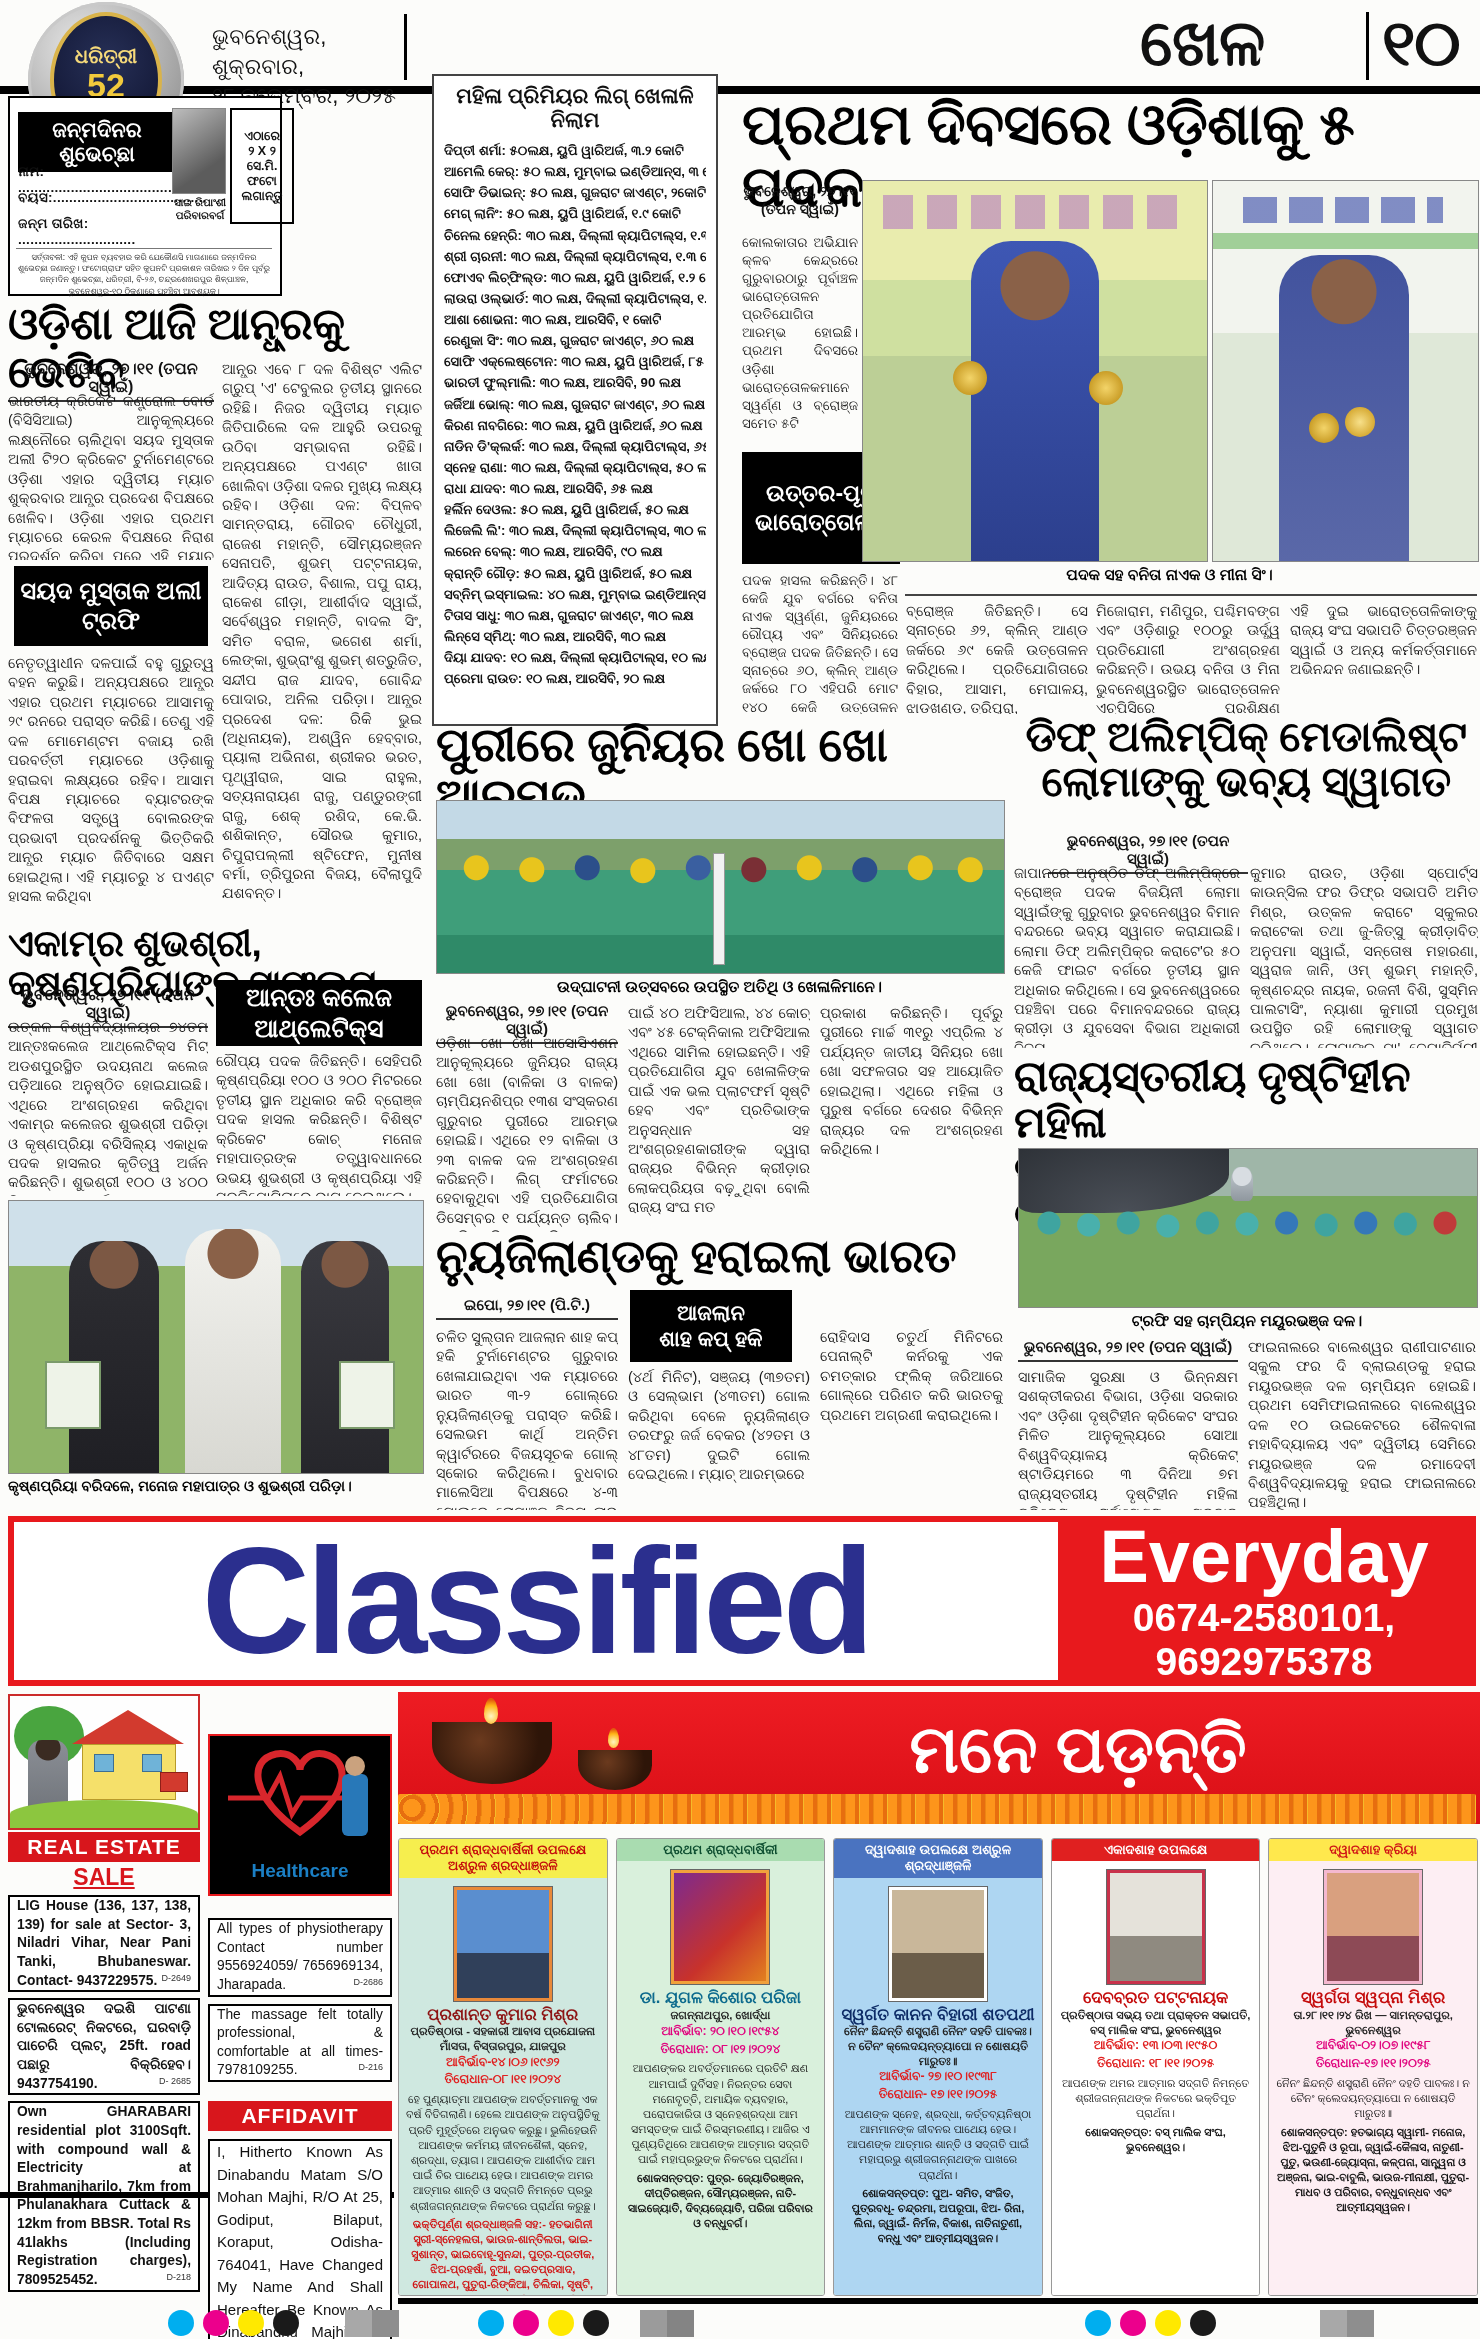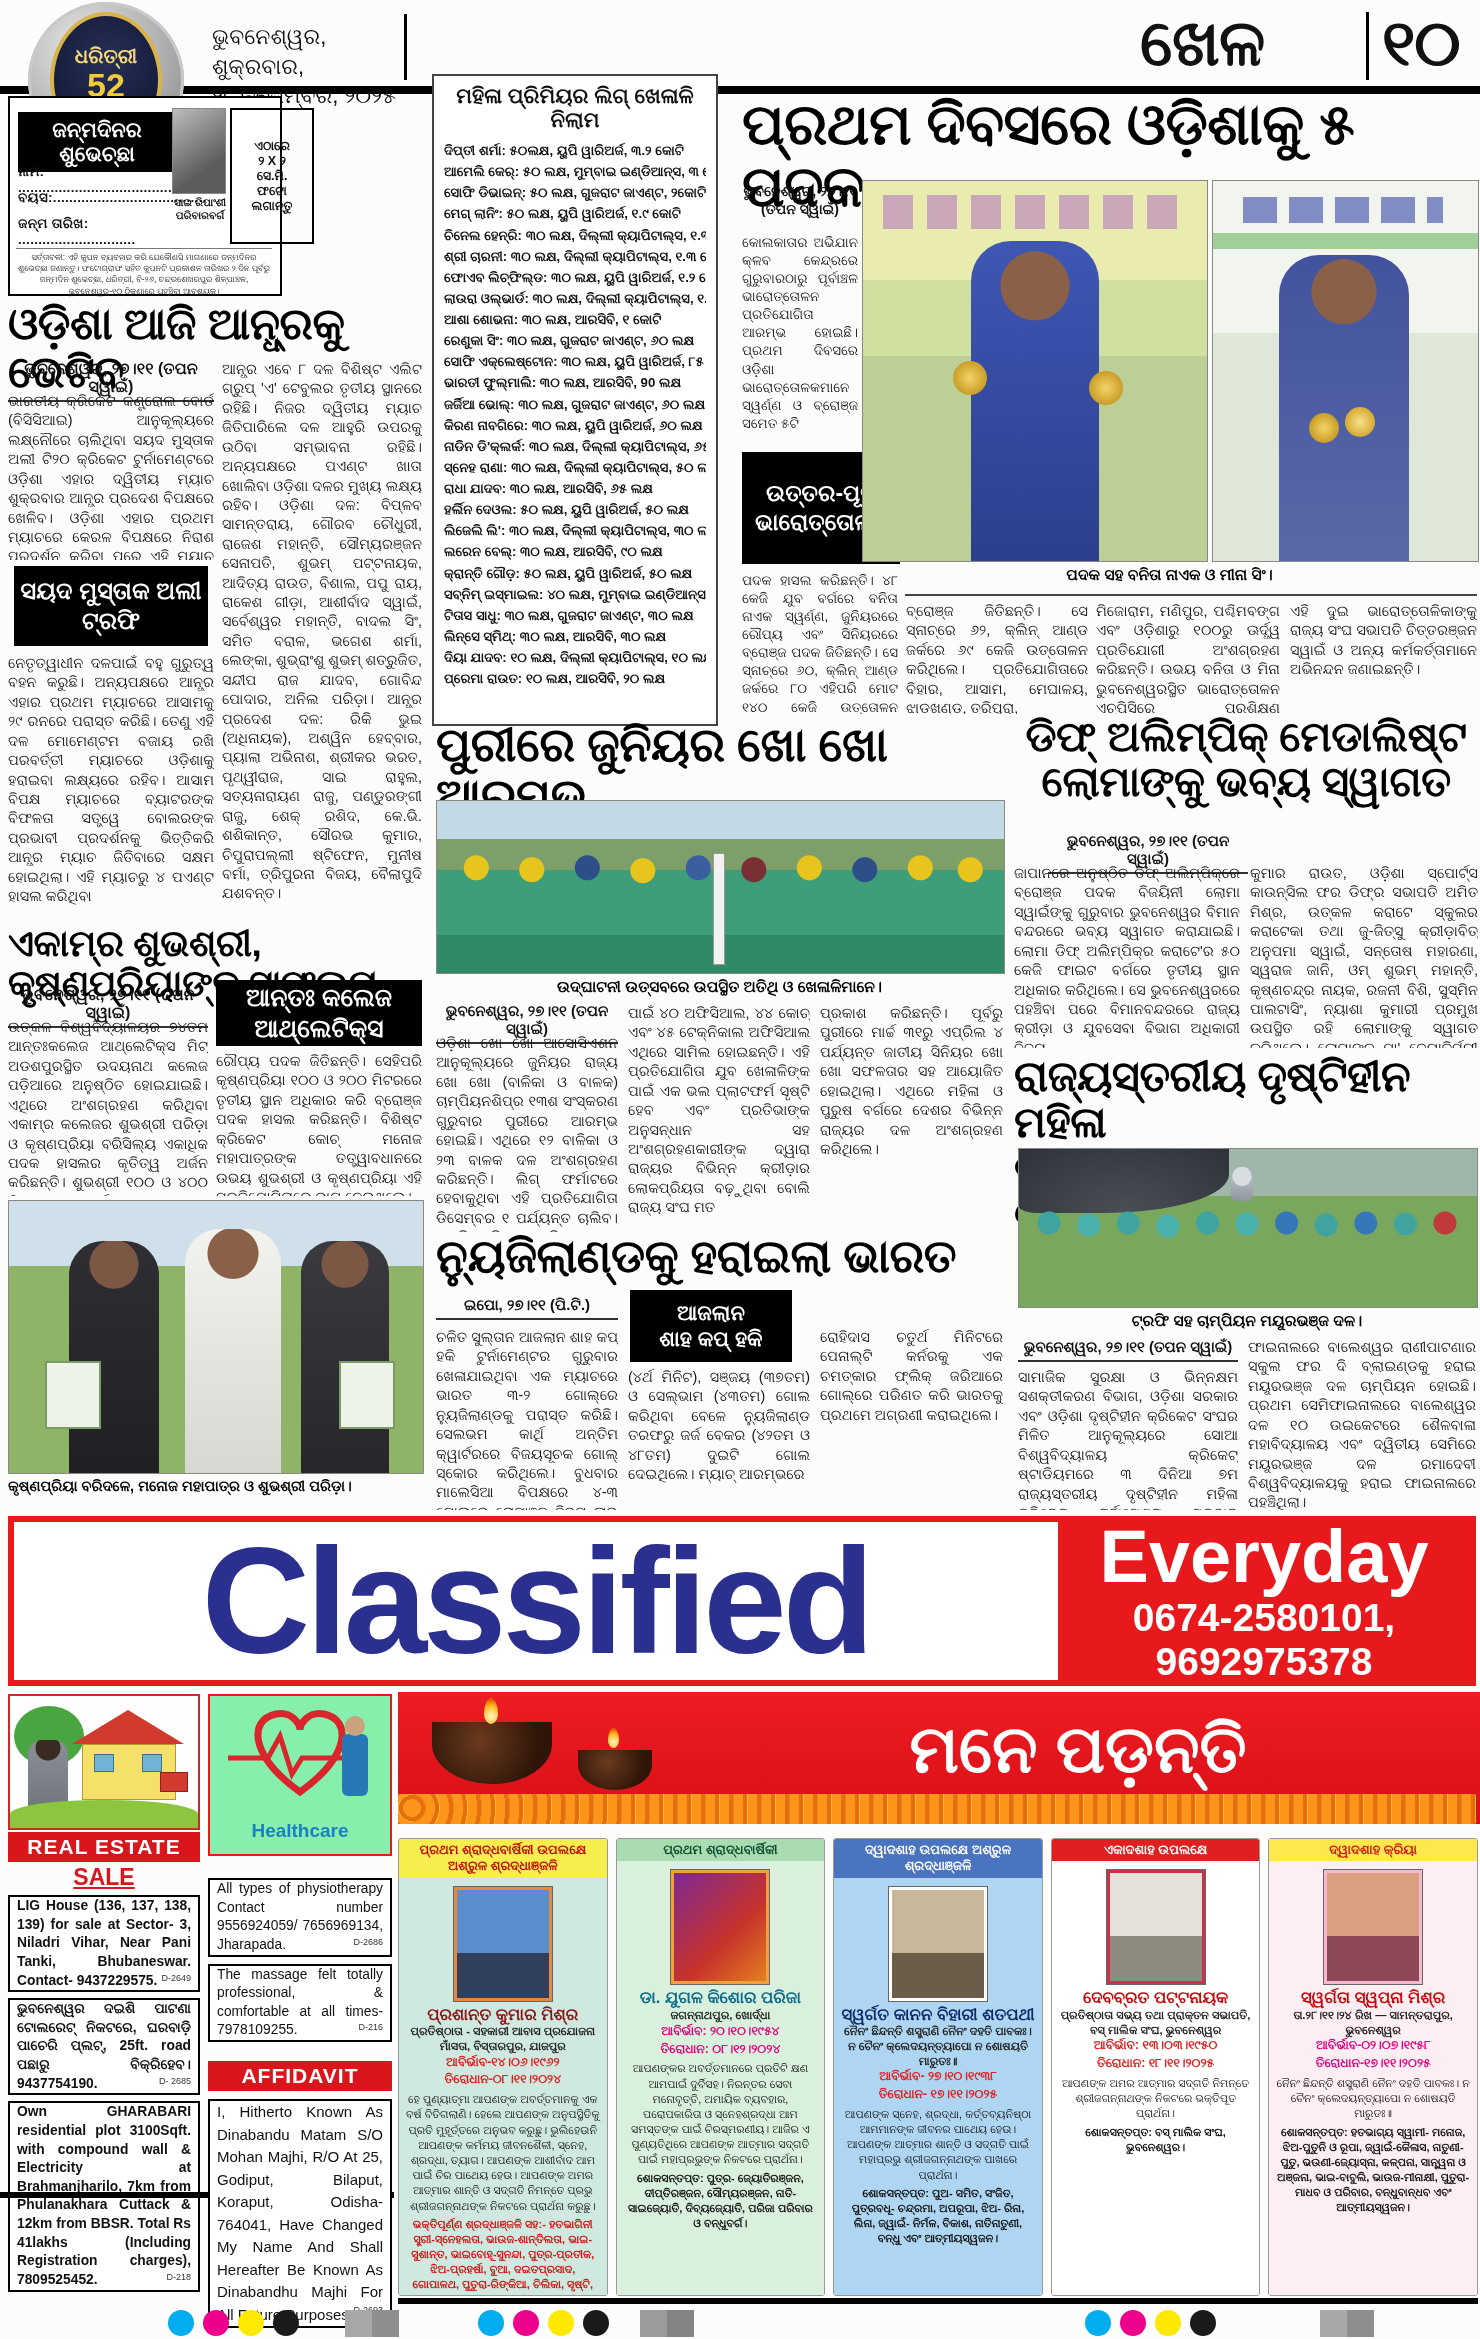--- a/index.html
+++ b/index.html
@@ -18,38 +18,38 @@
   .logo-oval{width:104px;height:128px;border-radius:50%;background:radial-gradient(circle at 50% 35%,#273057,#121735 75%);display:flex;flex-direction:column;align-items:center;justify-content:center;border:4px solid #d9b34a;}
   .logo-oval .t1{color:#f5d97a;font-size:20px;font-weight:bold;}
   .logo-oval .t2{color:#f2ca3c;font-size:34px;font-weight:bold;line-height:1;}
   .logo-oval .t3{color:#e8e2c9;font-size:10px;font-weight:bold;border-top:1px solid #c9a73c;border-bottom:1px solid #c9a73c;}
   .dateline{font-size:22px;font-weight:normal;line-height:1.35;}
   .section-name{font-size:64px;font-weight:bold;letter-spacing:-1px;}
   
   .bday{border:2.5px solid #000;background:#fff;}
   .bday-title{background:#000;color:#fff;font-weight:bold;font-size:21px;text-align:center;padding:6px 4px;}
   .bday-field{font-size:13.5px;font-weight:bold;letter-spacing:.3px;}
-  .slotbox{border:2px solid #000;font-size:12.5px;font-weight:bold;text-align:center;display:flex;align-items:center;padding:18px;}
+  .slotbox{border:2px solid #000;font-size:12.5px;font-weight:bold;text-align:center;display:flex;align-items:center;padding:8px;}
   .fineprint{font-size:8.3px;line-height:1.35;text-align:center;color:#222;border-top:1px solid #777;padding-top:3px;}
   
   .wplbox{border:2px solid #444;background:#fff;padding:8px 10px;}
   .wpl-title{font-size:21px;font-weight:bold;text-align:center;margin-bottom:8px;}
   .wpl-line{font-size:13.2px;font-weight:600;line-height:1.6;white-space:nowrap;overflow:hidden;}
   
   .classified-wrap{border:6px solid #e8191d;background:#fff;display:flex;}
   .classified-word{color:#2b2f8e;font-weight:bold;font-size:150px;line-height:1;letter-spacing:-4px;}
   .everyday-block{background:#e8191d;color:#fff;text-align:center;}
   .everyday-word{font-size:74px;font-weight:bold;line-height:1.05;}
   .everyday-phones{font-size:39px;font-weight:bold;}
   
   .adbox{border:2px solid #000;background:#fff;padding:0 7px;font-size:13.8px;font-weight:bold;line-height:1.35;text-align:justify;}
   .adtag{font-size:9px;font-weight:normal;float:right;color:#333;}
   .redbar{background:#d8161c;color:#fff;font-weight:bold;text-align:center;font-size:21px;letter-spacing:1px;padding:3px 0;}
   .sale{color:#d8161c;font-weight:bold;font-size:23px;text-decoration:underline;text-align:center;}
-  .hc-box{border:2.5px solid #e8191d;background:#86efac;}
+  .hc-box{border:2.5px solid #e8191d;background:#000000;margin-top:40px;}
   
   .memorial-banner{background:linear-gradient(#ee1c23,#d90f16);overflow:hidden;}
   .memorial-title{color:#fff;font-weight:bold;font-size:66px;text-align:center;line-height:1;}
   .marigold-row{background:repeating-radial-gradient(circle at 14px 14px,#ff9d1c 0 9px,#e8740f 9px 13px,transparent 13px 14px),repeating-linear-gradient(90deg,#f7c52a 0 14px,#ef8c12 14px 28px);opacity:.95;border-radius:2px;}
   .diya-bowl{border-radius:0 0 60px 60px/0 0 40px 40px;background:radial-gradient(circle at 40% 30%,#6b3a1e,#2e1508 70%);}
   .flame{width:14px;height:26px;border-radius:50% 50% 50% 50%/62% 62% 38% 38%;background:radial-gradient(circle at 50% 70%,#fff6c2,#ffb517 55%,#e2590c 85%);}
   .obit{border-radius:3px;overflow:hidden;display:flex;flex-direction:column;border:1px solid #999;}
   .obit-header{font-size:13px;font-weight:bold;text-align:center;padding:3px 11px;line-height:1.25;background:var(--hbg,#f3e94d);color:var(--hfg,#c00);}
   .obit-body{flex:1;padding:5px 7px;background:var(--bbg,#eef);text-align:center;}
   .obit-photo{width:92px;height:108px;margin:4px auto;border:3px solid var(--pframe,#fff);background:linear-gradient(#7fa6c9 55%,#57616b 55%),#888;box-shadow:0 0 0 1px #666;}

